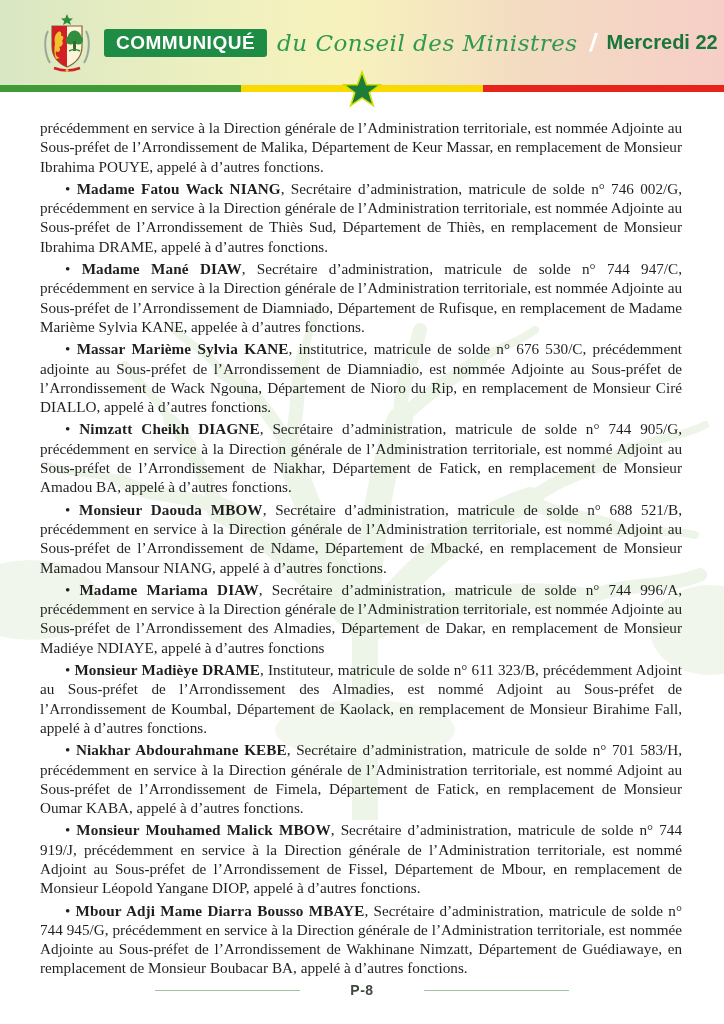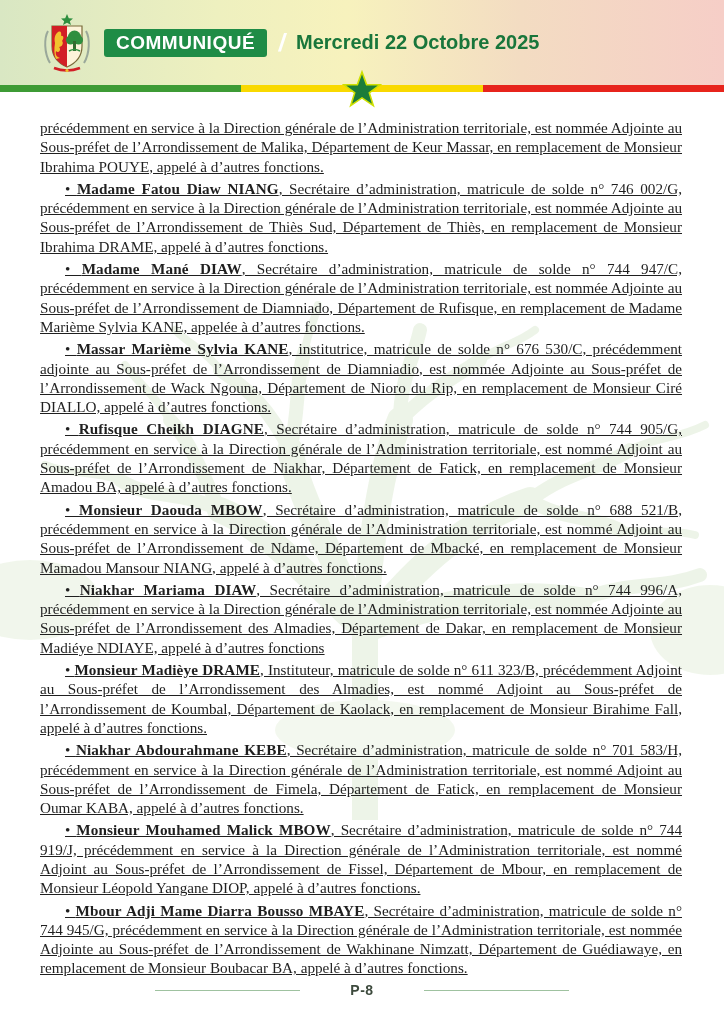--- a/index.html
+++ b/index.html
@@ -62,21 +62,21 @@
   
   .watermark{position:absolute;top:300px;left:-30px;width:790px;height:520px;opacity:0.5;pointer-events:none;}
   
   .body-text{
     position:absolute;top:118px;left:40px;width:646px;
     color:#1f1f1f;
     font-size:15.2px;
     line-height:19.3px;
     text-align:justify;
   }
-  .para{margin:0 4px 3px 0;text-decoration:underline;}
+  .para{margin:0 4px 3px 0;}
   .para.bulleted{text-indent:25px;}
   .para b{letter-spacing:0.1px;}
   
   .footer{
     position:absolute;top:982px;left:0;width:724px;
     display:flex;align-items:center;justify-content:center;
     font-family:"Liberation Sans", sans-serif;
     font-size:14px;color:#3d4a3d;font-weight:bold;gap:28px;
   }
   .footer .rule{width:145px;height:1px;background:#9fc2a0;}
@@ -111,42 +111,43 @@
       <circle cx="32.5" cy="24" r="6.5" fill="#2f8f3f"></circle>
       <circle cx="28.5" cy="27" r="4.5" fill="#2f8f3f"></circle>
       <circle cx="36.5" cy="27" r="4.5" fill="#2f8f3f"></circle>
       <rect x="31" y="28" width="3" height="10" fill="#356b2f"></rect>
       <path d="M27 38 Q32.5 35 38 38" stroke="#2f8f3f" stroke-width="1.5" fill="none"></path>
       <path d="M12 55 Q25 60 38 55" stroke="#d21f26" stroke-width="2.5" fill="none"></path>
       <circle cx="25" cy="57.5" r="1.6" fill="#f2c12e"></circle>
     </svg>
 
     <div class="badge">COMMUNIQUÉ</div>
+    <div class="script-title">du Conseil des Ministres</div>
     <div class="slash-sep">/</div>
     <div class="header-date">Mercredi 22 Octobre 2025</div>
   </div>
 
   <div class="stripe">
     <div class="seg" style="background:#3e9b35;"></div>
     <div class="seg" style="background:#f9d900;"></div>
     <div class="seg" style="background:#e7241c;"></div>
   </div>
 
   <svg class="star-wrap" viewBox="0 0 40 40">
     <path d="M20 2 L24.6 14.6 L38 14.8 L27.3 22.8 L31.3 35.6 L20 27.9 L8.7 35.6 L12.7 22.8 L2 14.8 L15.4 14.6 Z" fill="#1c7c3a" stroke="#cfe000" stroke-width="1.6"></path>
   </svg>
 
   <div class="body-text">
       <p class="para">précédemment en service à la Direction générale de l’Administration territoriale, est nommée Adjointe au Sous-préfet de l’Arrondissement de Malika, Département de Keur Massar, en remplacement de Monsieur Ibrahima POUYE, appelé à d’autres fonctions.</p>
-      <p class="para bulleted">• <b>Madame Fatou Diaw NIANG</b>, Secrétaire d’administration, matricule de solde n° 746 002/G, précédemment en service à la Direction générale de l’Administration territoriale, est nommée Adjointe au Sous-préfet de l’Arrondissement de Thiès Sud, Département de Thiès, en remplacement de Monsieur Ibrahima DRAME, appelé à d’autres fonctions.</p>
+      <p class="para bulleted">• <b>Madame Fatou Wack NIANG</b>, Secrétaire d’administration, matricule de solde n° 746 002/G, précédemment en service à la Direction générale de l’Administration territoriale, est nommée Adjointe au Sous-préfet de l’Arrondissement de Thiès Sud, Département de Thiès, en remplacement de Monsieur Ibrahima DRAME, appelé à d’autres fonctions.</p>
       <p class="para bulleted">• <b>Madame Mané DIAW</b>, Secrétaire d’administration, matricule de solde n° 744 947/C, précédemment en service à la Direction générale de l’Administration territoriale, est nommée Adjointe au Sous-préfet de l’Arrondissement de Diamniado, Département de Rufisque, en remplacement de Madame Marième Sylvia KANE, appelée à d’autres fonctions.</p>
       <p class="para bulleted">• <b>Massar Marième Sylvia KANE</b>, institutrice, matricule de solde n° 676 530/C, précédemment adjointe au Sous-préfet de l’Arrondissement de Diamniadio, est nommée Adjointe au Sous-préfet de l’Arrondissement de Wack Ngouna, Département de Nioro du Rip, en remplacement de Monsieur Ciré DIALLO, appelé à d’autres fonctions.</p>
-      <p class="para bulleted">• <b>Rufisque Cheikh DIAGNE</b>, Secrétaire d’administration, matricule de solde n° 744 905/G, précédemment en service à la Direction générale de l’Administration territoriale, est nommé Adjoint au Sous-préfet de l’Arrondissement de Niakhar, Département de Fatick, en remplacement de Monsieur Amadou BA, appelé à d’autres fonctions.</p>
+      <p class="para bulleted">• <b>Nimzatt Cheikh DIAGNE</b>, Secrétaire d’administration, matricule de solde n° 744 905/G, précédemment en service à la Direction générale de l’Administration territoriale, est nommé Adjoint au Sous-préfet de l’Arrondissement de Niakhar, Département de Fatick, en remplacement de Monsieur Amadou BA, appelé à d’autres fonctions.</p>
       <p class="para bulleted">• <b>Monsieur Daouda MBOW</b>, Secrétaire d’administration, matricule de solde n° 688 521/B, précédemment en service à la Direction générale de l’Administration territoriale, est nommé Adjoint au Sous-préfet de l’Arrondissement de Ndame, Département de Mbacké, en remplacement de Monsieur Mamadou Mansour NIANG, appelé à d’autres fonctions.</p>
-      <p class="para bulleted">• <b>Niakhar Mariama DIAW</b>, Secrétaire d’administration, matricule de solde n° 744 996/A, précédemment en service à la Direction générale de l’Administration territoriale, est nommée Adjointe au Sous-préfet de l’Arrondissement des Almadies, Département de Dakar, en remplacement de Monsieur Madiéye NDIAYE, appelé à d’autres fonctions</p>
+      <p class="para bulleted">• <b>Madame Mariama DIAW</b>, Secrétaire d’administration, matricule de solde n° 744 996/A, précédemment en service à la Direction générale de l’Administration territoriale, est nommée Adjointe au Sous-préfet de l’Arrondissement des Almadies, Département de Dakar, en remplacement de Monsieur Madiéye NDIAYE, appelé à d’autres fonctions</p>
       <p class="para bulleted">• <b>Monsieur Madièye DRAME</b>, Instituteur, matricule de solde n° 611 323/B, précédemment Adjoint au Sous-préfet de l’Arrondissement des Almadies, est nommé Adjoint au Sous-préfet de l’Arrondissement de Koumbal, Département de Kaolack, en remplacement de Monsieur Birahime Fall, appelé à d’autres fonctions.</p>
       <p class="para bulleted">• <b>Niakhar Abdourahmane KEBE</b>, Secrétaire d’administration, matricule de solde n° 701 583/H, précédemment en service à la Direction générale de l’Administration territoriale, est nommé Adjoint au Sous-préfet de l’Arrondissement de Fimela, Département de Fatick, en remplacement de Monsieur Oumar KABA, appelé à d’autres fonctions.</p>
       <p class="para bulleted">• <b>Monsieur Mouhamed Malick MBOW</b>, Secrétaire d’administration, matricule de solde n° 744 919/J, précédemment en service à la Direction générale de l’Administration territoriale, est nommé Adjoint au Sous-préfet de l’Arrondissement de Fissel, Département de Mbour, en remplacement de Monsieur Léopold Yangane DIOP, appelé à d’autres fonctions.</p>
       <p class="para bulleted">• <b>Mbour Adji Mame Diarra Bousso MBAYE</b>, Secrétaire d’administration, matricule de solde n° 744 945/G, précédemment en service à la Direction générale de l’Administration territoriale, est nommée Adjointe au Sous-préfet de l’Arrondissement de Wakhinane Nimzatt, Département de Guédiawaye, en remplacement de Monsieur Boubacar BA, appelé à d’autres fonctions.</p>
     </div>
 
   <div class="footer">
     <div class="rule"></div>
     <div class="page-num">P-8</div>
     <div class="rule"></div>

